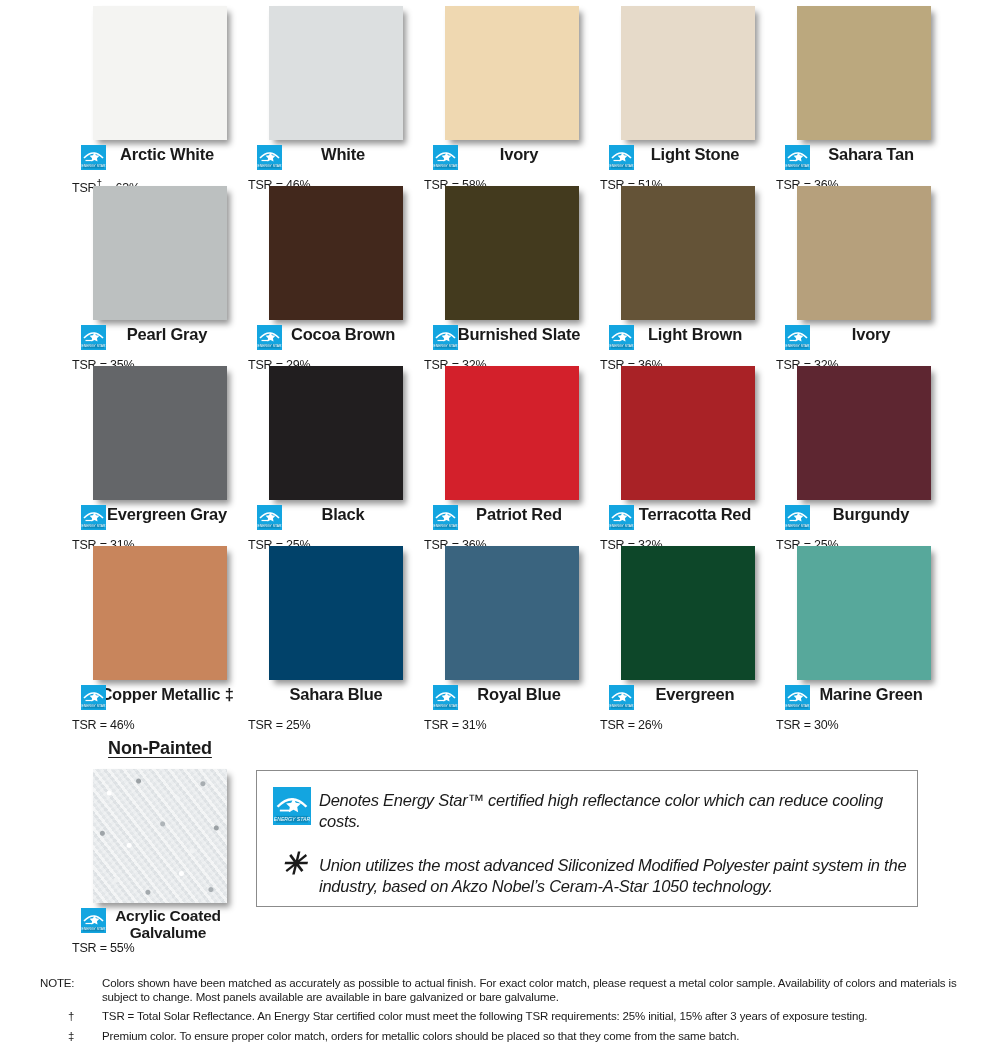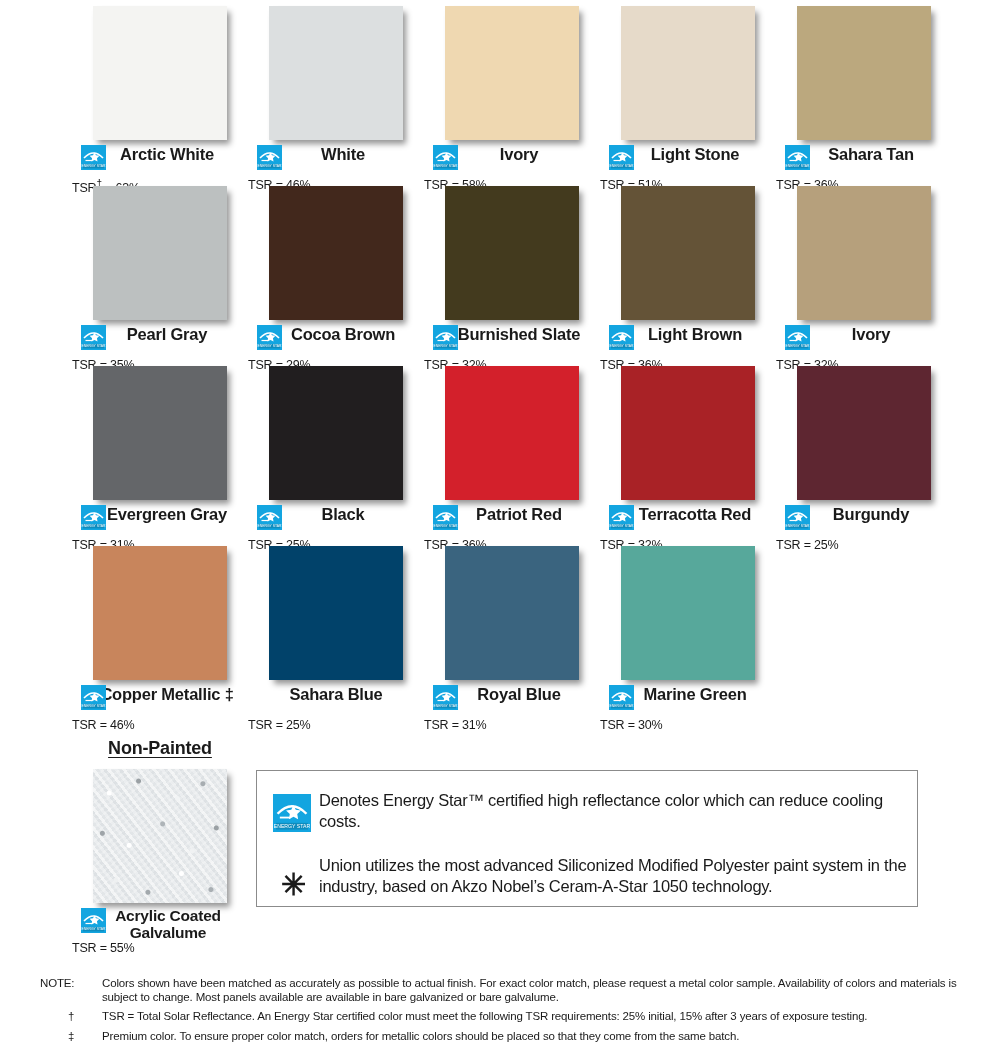--- a/index.html
+++ b/index.html
@@ -113,21 +113,22 @@
   .legend{
     position:absolute;
     left:256px; top:770px;
     width:662px; height:137px;
     border:1.5px solid #8b8b8b;
     box-sizing:border-box;
     background:#fff;
   }
   .legend-row{
     display:flex;
-    align-items:flex-end;
+    align-items:flex-start;
+    font-style:italic;
   }
   .legend-row.r1{padding:16px 0 0 16px;}
   .legend-row.r2{padding:20px 0 0 16px;}
   .legend-mark{
     width:46px;
     flex:0 0 46px;
     display:flex;
     justify-content:flex-start;
     align-items:center;
   }
@@ -457,20 +458,36 @@
               <path d="M3 13 Q12.5 3 22 13" fill="none" stroke="#ffffff" stroke-width="1.6"></path>
               <path d="M13.5 7.2 l1.5 3.1 3.4 .5 -2.45 2.4 .58 3.4 -3.03 -1.6 -3.03 1.6 .58 -3.4 -2.45 -2.4 3.4 -.5 z" fill="#ffffff"></path>
               <path d="M4.5 15.5 h7" stroke="#ffffff" stroke-width="1.2" fill="none"></path>
               <rect x="2" y="19" width="21" height="4.4" fill="#0e8cbe"></rect>
               <text x="12.5" y="22.4" font-size="3.4" fill="#ffffff" text-anchor="middle" font-family="Liberation Sans, sans-serif">ENERGY STAR</text>
             </svg>
           </span>
           <span class="cname">Royal Blue</span>
         </div>
         <span class="tsr">TSR = 31%</span>
+      </div>
+      <div class="cell">
+        <div class="chip" style="background: rgb(13, 71, 41);"></div>
+        <div class="namerow">
+          <span class="estar">
+            <svg width="25" height="25" viewBox="0 0 25 25">
+              <path d="M3 13 Q12.5 3 22 13" fill="none" stroke="#ffffff" stroke-width="1.6"></path>
+              <path d="M13.5 7.2 l1.5 3.1 3.4 .5 -2.45 2.4 .58 3.4 -3.03 -1.6 -3.03 1.6 .58 -3.4 -2.45 -2.4 3.4 -.5 z" fill="#ffffff"></path>
+              <path d="M4.5 15.5 h7" stroke="#ffffff" stroke-width="1.2" fill="none"></path>
+              <rect x="2" y="19" width="21" height="4.4" fill="#0e8cbe"></rect>
+              <text x="12.5" y="22.4" font-size="3.4" fill="#ffffff" text-anchor="middle" font-family="Liberation Sans, sans-serif">ENERGY STAR</text>
+            </svg>
+          </span>
+          <span class="cname">Evergreen</span>
+        </div>
+        <span class="tsr">TSR = 26%</span>
       </div>
       <div class="cell">
         <div class="chip" style="background: rgb(87, 168, 155);"></div>
         <div class="namerow">
           <span class="estar">
             <svg width="25" height="25" viewBox="0 0 25 25">
               <path d="M3 13 Q12.5 3 22 13" fill="none" stroke="#ffffff" stroke-width="1.6"></path>
               <path d="M13.5 7.2 l1.5 3.1 3.4 .5 -2.45 2.4 .58 3.4 -3.03 -1.6 -3.03 1.6 .58 -3.4 -2.45 -2.4 3.4 -.5 z" fill="#ffffff"></path>
               <path d="M4.5 15.5 h7" stroke="#ffffff" stroke-width="1.2" fill="none"></path>
               <rect x="2" y="19" width="21" height="4.4" fill="#0e8cbe"></rect>

